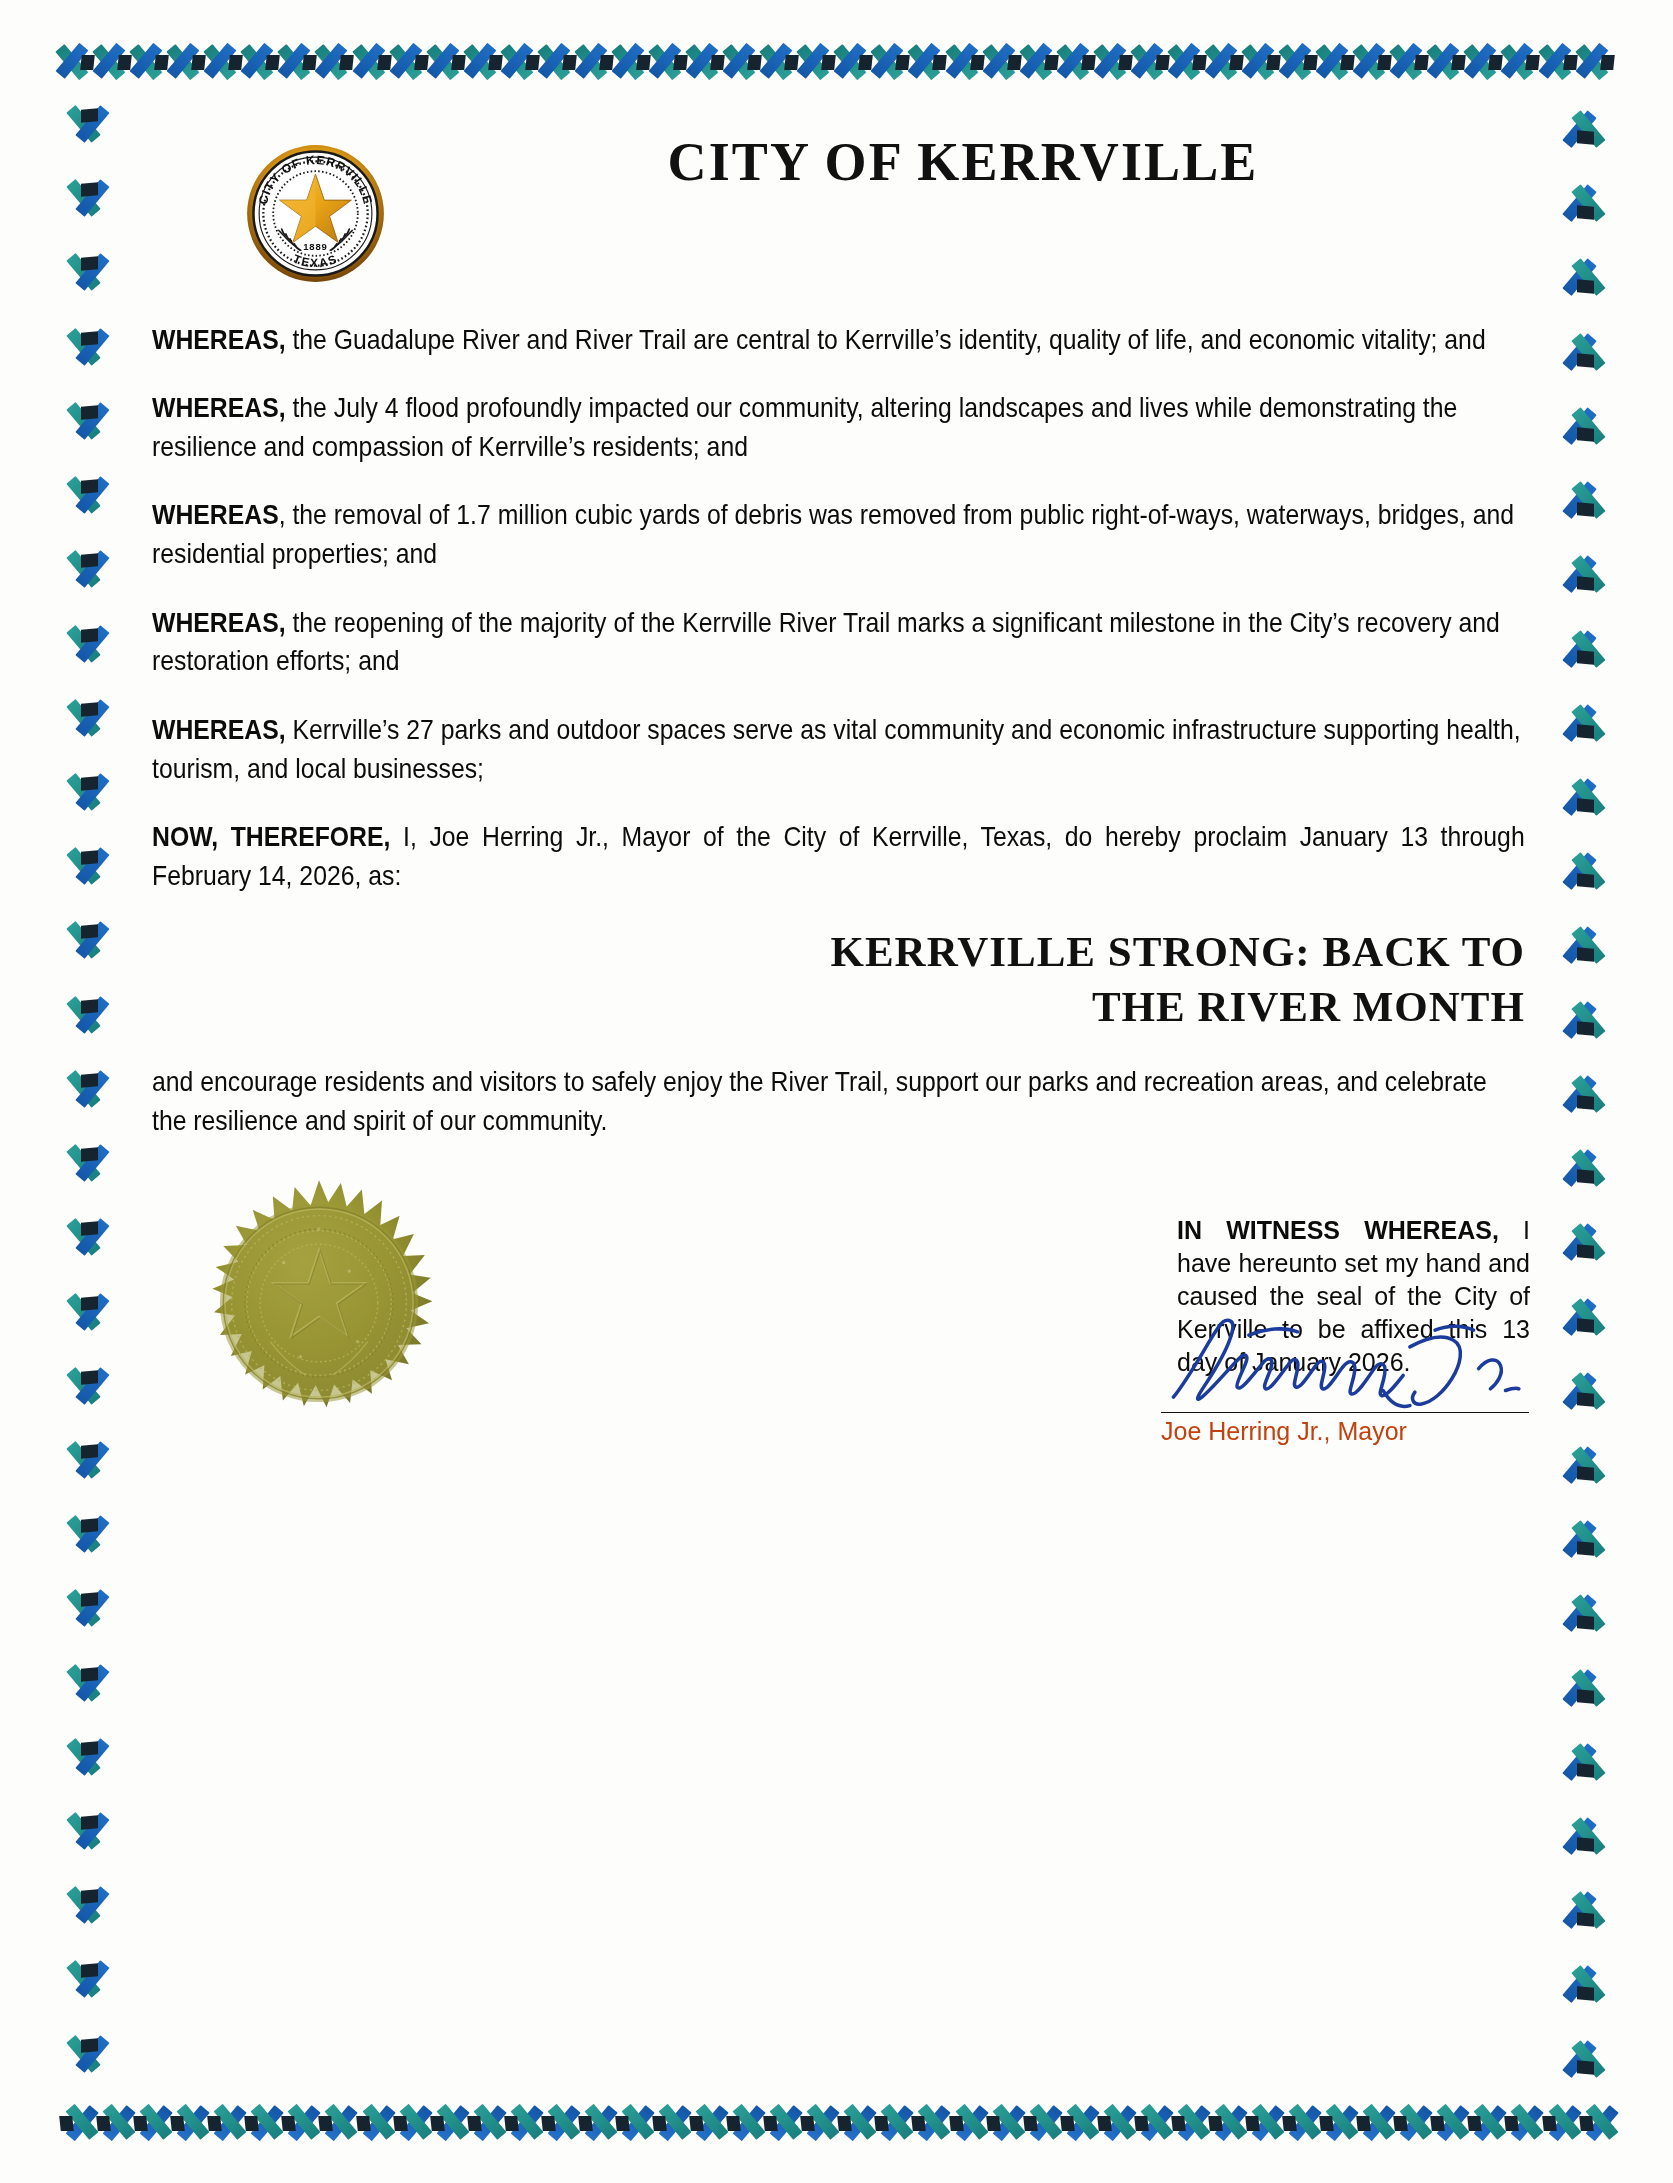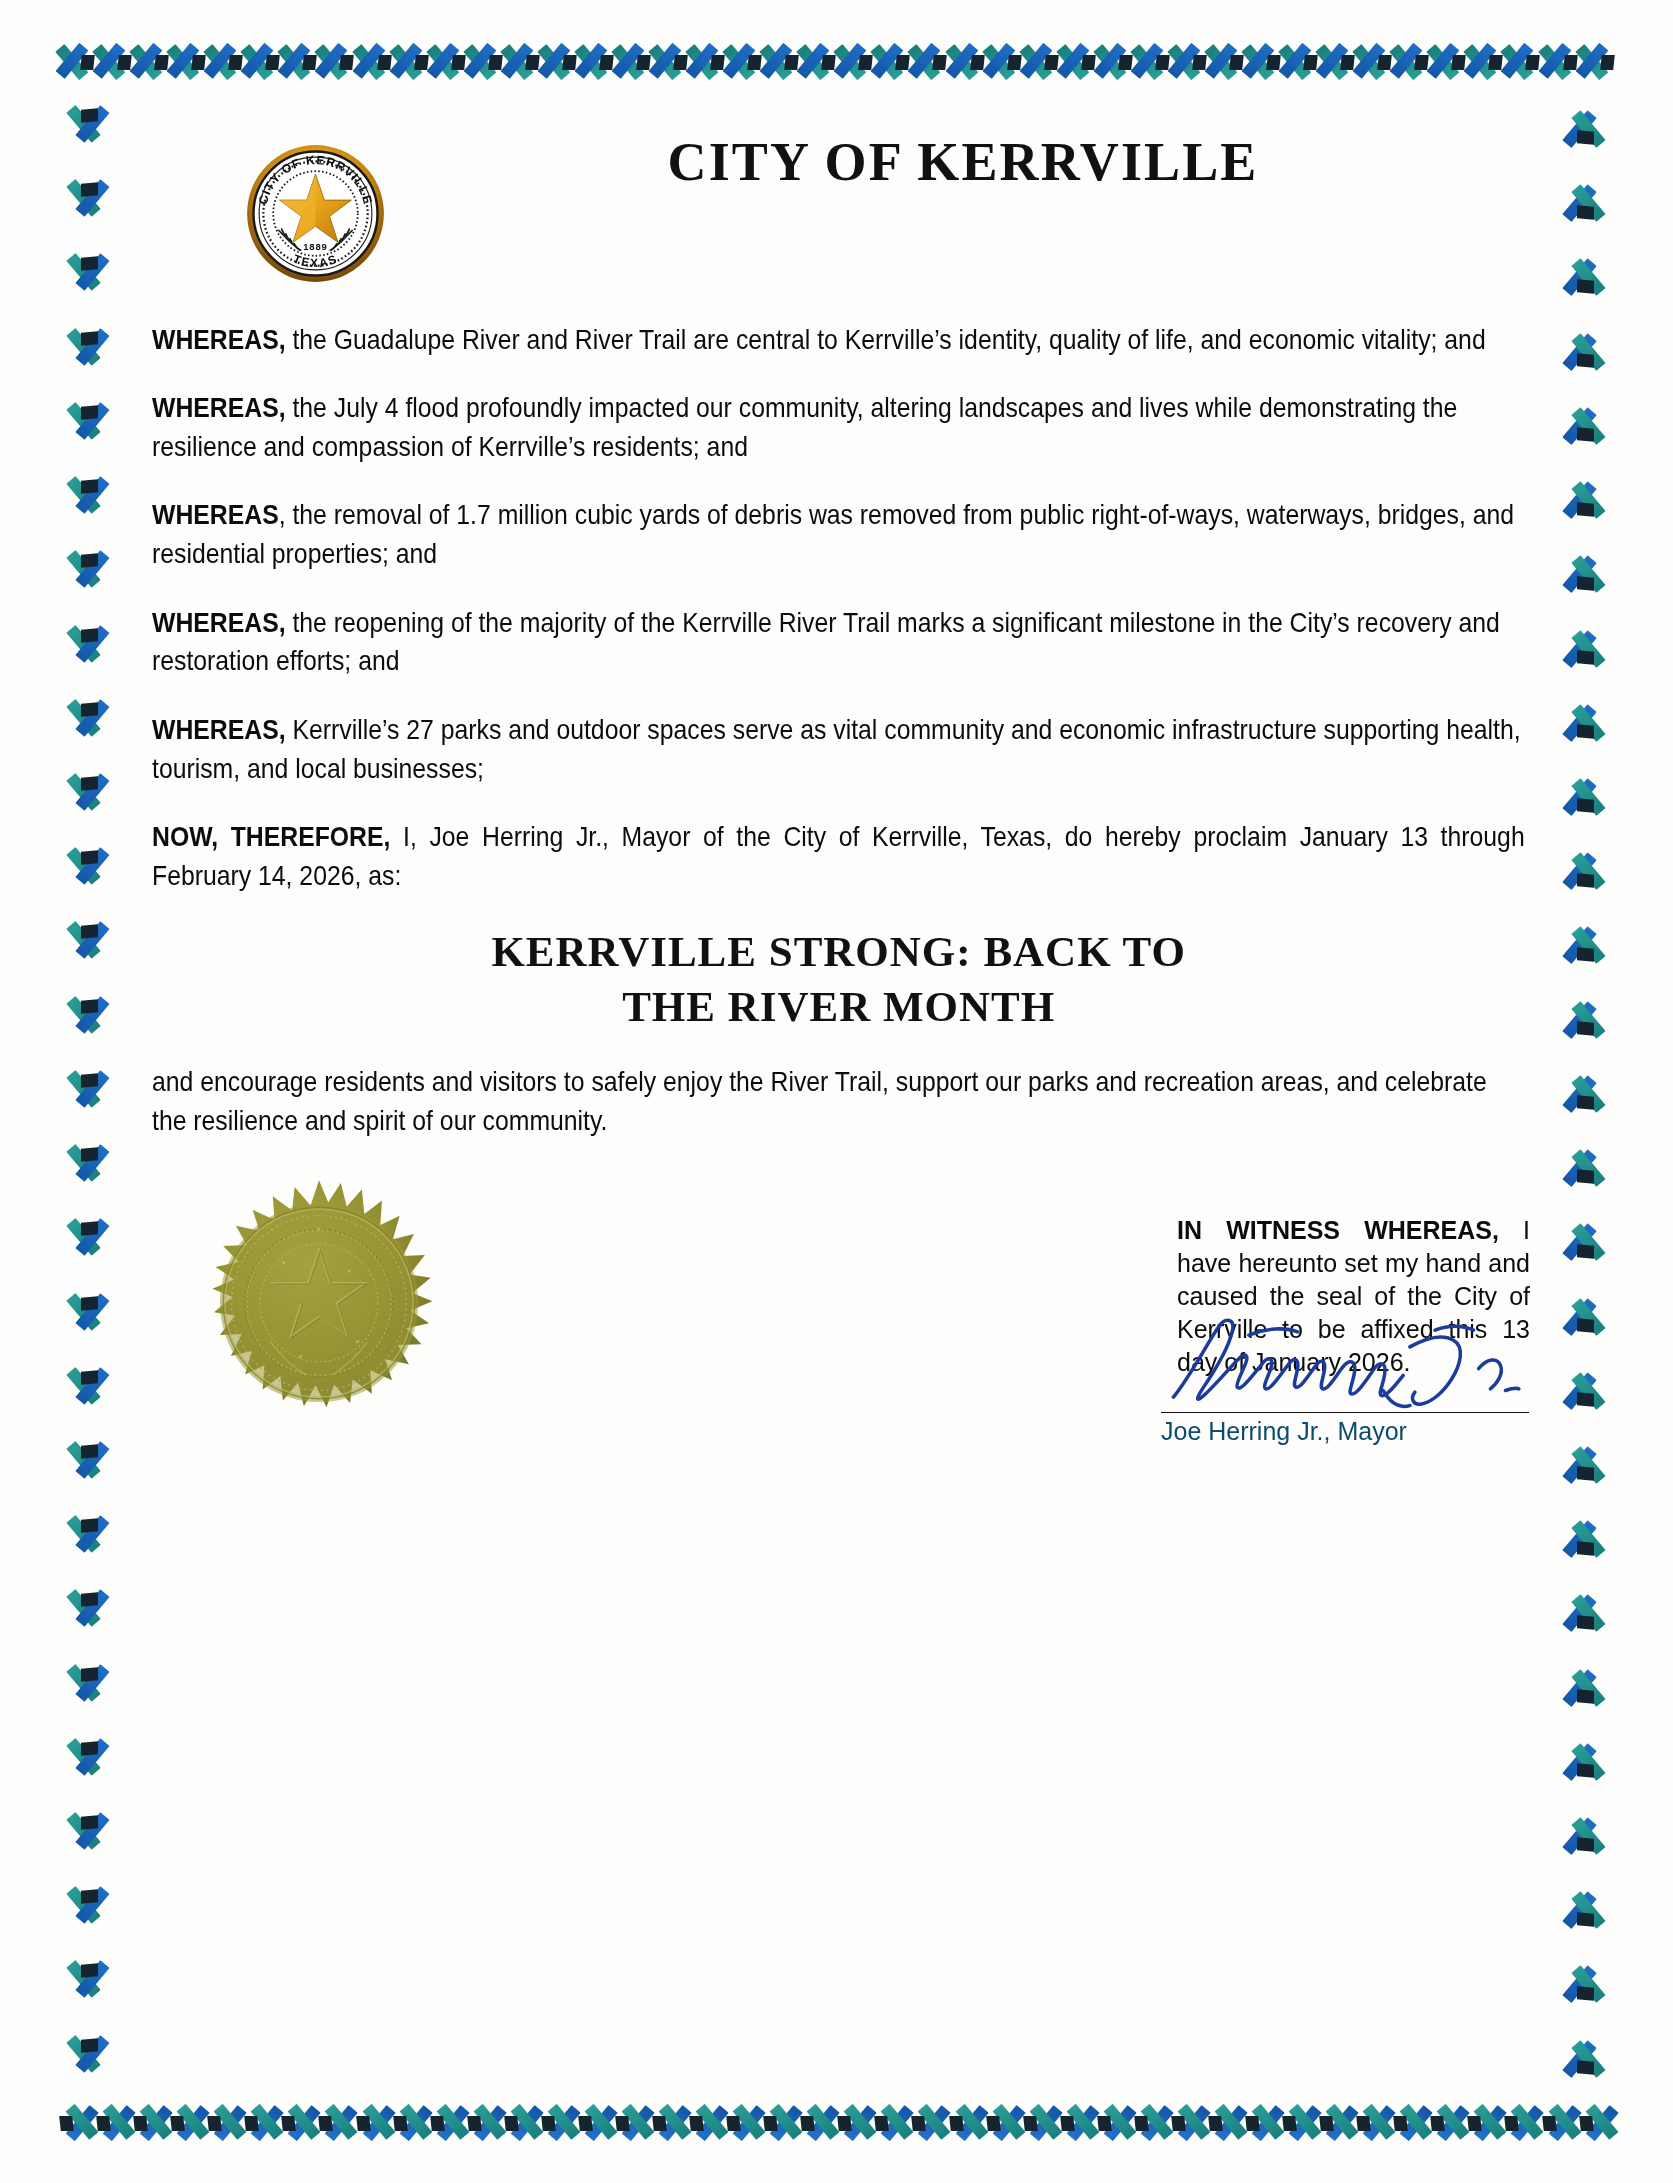--- a/index.html
+++ b/index.html
@@ -101,21 +101,21 @@
     margin-bottom: 30px;
     transform: scaleX(0.885);
     transform-origin: left center;
     width: 113%;
     text-align: left;
   }
   .para.justify { text-align: justify; text-justify: inter-word; }
   .para b { font-weight: 700; }
 
   .proclaim-title {
-    text-align: center;
+    text-align: right;
     font-family: "Liberation Serif", "DejaVu Serif", serif;
     font-weight: 700;
     font-size: 43px;
     letter-spacing: 1px;
     line-height: 1.27;
     color: #111111;
     margin: 6.7px 0 28.6px 0;
   }
 
   
@@ -132,21 +132,21 @@
     color: #0c0c0c;
     text-align: justify;
     text-justify: inter-word;
   }
   .witness b { font-weight: 700; }
   .sig-line-wrap { position: absolute; right: 0px; top: 195px; width: 369px; }
   .sig-svg { position: absolute; left: -3.4px; top: -55px; width: 378px; height: 109px; pointer-events: none; }
   .sig-rule { border-top: 1.7px solid #111; width: 368px; margin-top: 47px; }
   .sig-name {
     font-family: "Liberation Sans", sans-serif;
-    font-size: 25px; color: #0c4a6e; margin-top: 3.4px;
+    font-size: 25px; color: #c2410c; margin-top: 3.4px;
   }
 </style>
 </head>
 <body>
 
 <div class="page">
 
   <div class="band band-top">
       <div class="chev chev-h chev-r">
         <div class="arm arm-a"></div>

